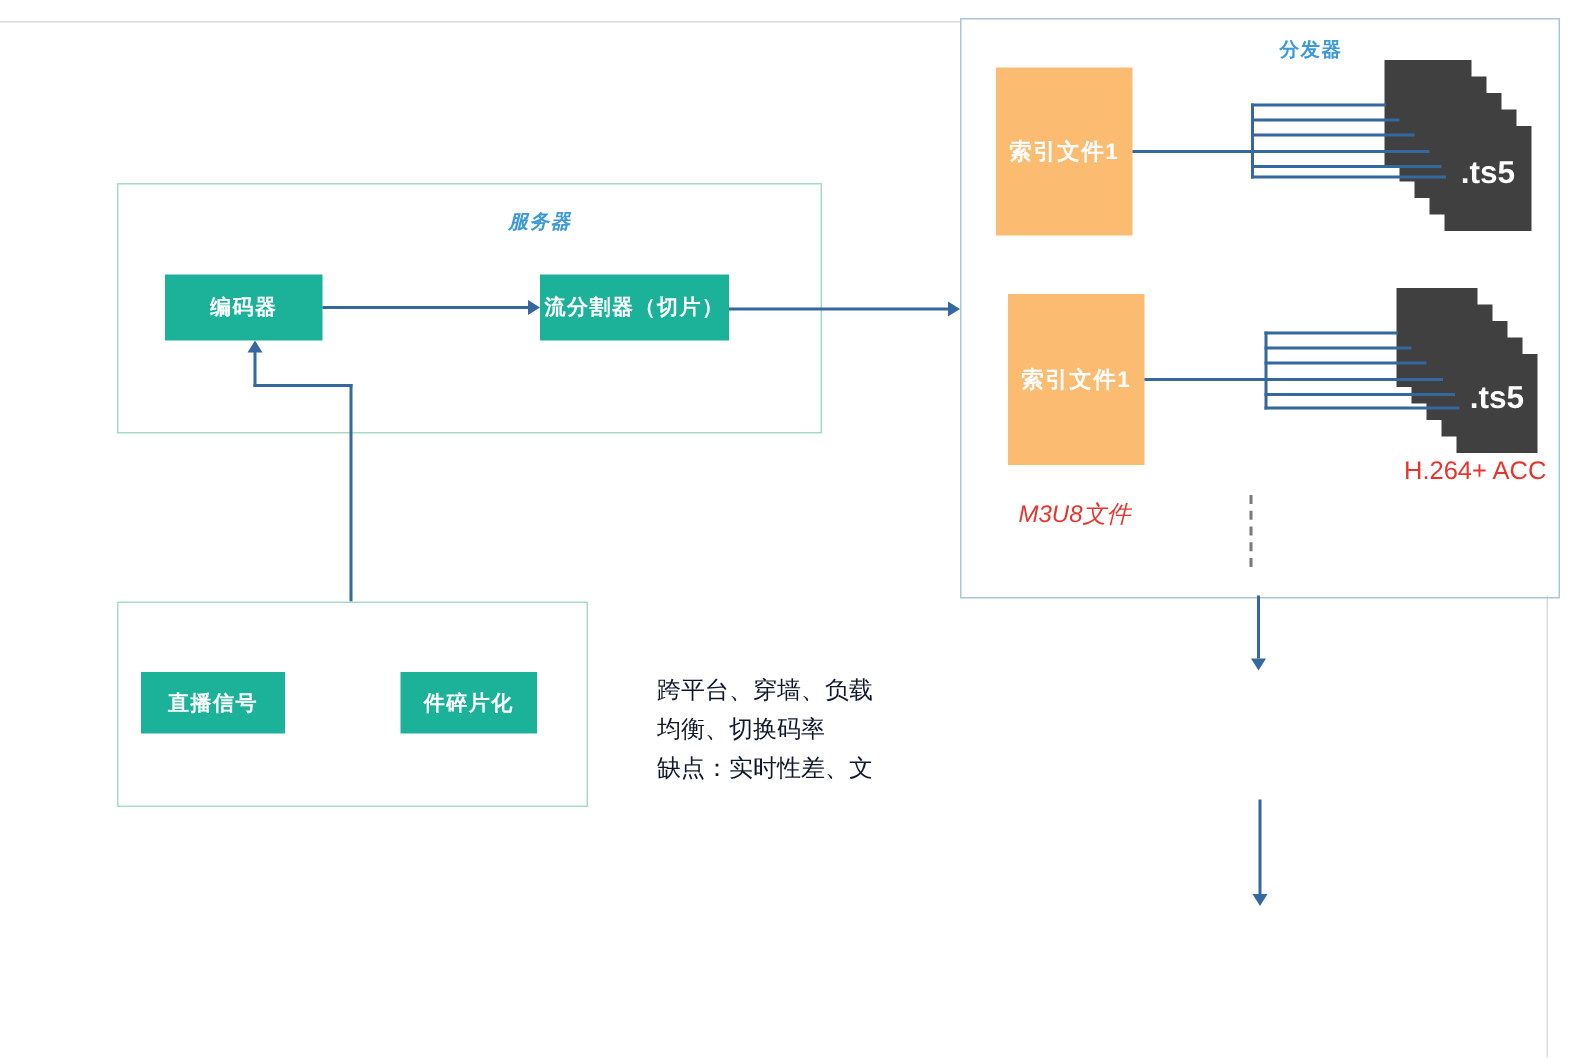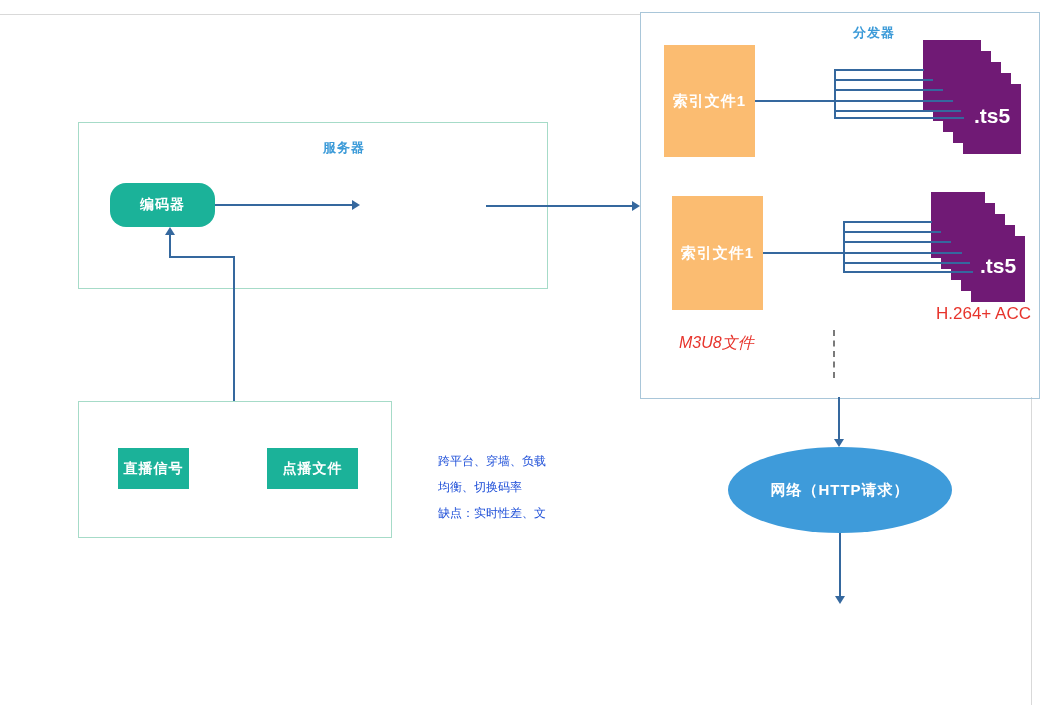--- a/index.html
+++ b/index.html
@@ -24,28 +24,28 @@
     background:#fbbc71;color:#ffffff;font-weight:bold;font-size:15px;
     display:flex;align-items:center;justify-content:center;letter-spacing:1px;
   }
   
   .hline{height:2px;background:#35689e;}
   .vline{width:2px;background:#35689e;}
   .arr-r{width:0;height:0;border-top:5px solid transparent;border-bottom:5px solid transparent;border-left:8px solid #35689e;}
   .arr-u{width:0;height:0;border-left:5px solid transparent;border-right:5px solid transparent;border-bottom:8px solid #35689e;}
   .arr-d{width:0;height:0;border-left:5px solid transparent;border-right:5px solid transparent;border-top:8px solid #35689e;}
   
-  .page{position:absolute;background:#701a75;text-decoration:underline;}
+  .page{position:absolute;background:#404040;text-decoration:underline;}
   .ts-label{
     position:absolute;left:0;right:0;text-align:center;color:#ffffff;
     font-weight:bold;font-size:21px;
   }
   
   .red-text{color:#e7342c;font-size:16px;}
-  .annotation{color:#1d4ed8;font-size:12px;line-height:26px;white-space:nowrap;}
+  .annotation{color:#0f172a;font-size:16px;line-height:26px;white-space:nowrap;}
   .dotted-line{border-left:2px dashed #7a7a7a;}
   
   .ellipse{
     background:#3e9bda;border-radius:50%;color:#ffffff;font-weight:bold;font-size:15px;
     display:flex;align-items:center;justify-content:center;letter-spacing:1px;
   }
   
   .client-box{
     background:#4e6276;color:#ffffff;font-weight:bold;font-size:17px;
     display:flex;align-items:center;justify-content:center;letter-spacing:1px;
@@ -53,38 +53,39 @@
 </style>
 </head>
 <body>
 
 <div class="canvas">
 
   <div class="abs rule" style="left:0;top:14;left:0px;top:14px;width:640px;height:1px;"></div>
   <div class="abs rule" style="left:1031px;top:397px;width:1px;height:308px;"></div>
 
   <div class="abs group-green" style="left:78px;top:122px;width:468px;height:165px;"></div>
-  <div class="abs group-title" style="left:62px;top:139px;width:564px;">服务器</div>
+  <div class="abs group-title" style="left:78px;top:139px;width:564px;font-style:italic;">服务器</div>
 
-  <div class="abs node" style="left:110px;top:183px;width:105px;height:44px;border-radius:16px;">编码器</div>
+  <div class="abs node" style="left:110px;top:183px;width:105px;height:44px;">编码器</div>
+  <div class="abs node" style="left:360px;top:183px;width:126px;height:44px;">流分割器（切片）</div>
 
   <div class="abs hline" style="left:215px;top:204px;width:137px;"></div>
   <div class="abs arr-r" style="left:352px;top:200px;"></div>
 
   <div class="abs hline" style="left:486px;top:205px;width:147px;"></div>
   <div class="abs arr-r" style="left:632px;top:201px;"></div>
 
   <div class="abs vline" style="left:233px;top:256px;height:145px;"></div>
   <div class="abs hline" style="left:169px;top:256px;width:66px;"></div>
   <div class="abs vline" style="left:169px;top:234px;height:24px;"></div>
   <div class="abs arr-u" style="left:165px;top:227px;"></div>
 
   <div class="abs group-green" style="left:78px;top:401px;width:312px;height:135px;"></div>
-  <div class="abs node" style="left:118px;top:448px;width:71px;height:41px;">直播信号</div>
-  <div class="abs node" style="left:267px;top:448px;width:91px;height:41px;">点播文件</div>
+  <div class="abs node" style="left:94px;top:448px;width:96px;height:41px;">直播信号</div>
+  <div class="abs node" style="left:267px;top:448px;width:91px;height:41px;">件碎片化</div>
 
   <div class="abs annotation" style="left:438px;top:448px;">
     <div>跨平台、穿墙、负载</div>
     <div>均衡、切换码率</div>
     <div>缺点：实时性差、文</div>
   </div>
 
   <div class="abs group-blue" style="left:640px;top:12px;width:398px;height:385px;"></div>
   <div class="abs group-title" style="left:640px;top:24px;width:468px;">分发器</div>
 
@@ -129,19 +130,18 @@
   <div class="abs hline" style="left:843px;top:271px;width:130px;"></div>
 
   <div class="abs red-text" style="left:936px;top:304px;font-size:17px;">H.264+ ACC</div>
   <div class="abs red-text" style="left:679px;top:333px;font-style:italic;">M3U8文件</div>
 
   <div class="abs dotted-line" style="left:833px;top:330px;height:48px;width:0px;"></div>
 
   <div class="abs vline" style="left:838px;top:397px;height:42px;"></div>
   <div class="abs arr-d" style="left:834px;top:439px;"></div>
 
-  <div class="abs ellipse" style="left:728px;top:447px;width:224px;height:86px;">网络（HTTP请求）</div>
 
   <div class="abs vline" style="left:839px;top:533px;height:63px;"></div>
   <div class="abs arr-d" style="left:835px;top:596px;"></div>
 
 
 </div>
 
 </body></html>

